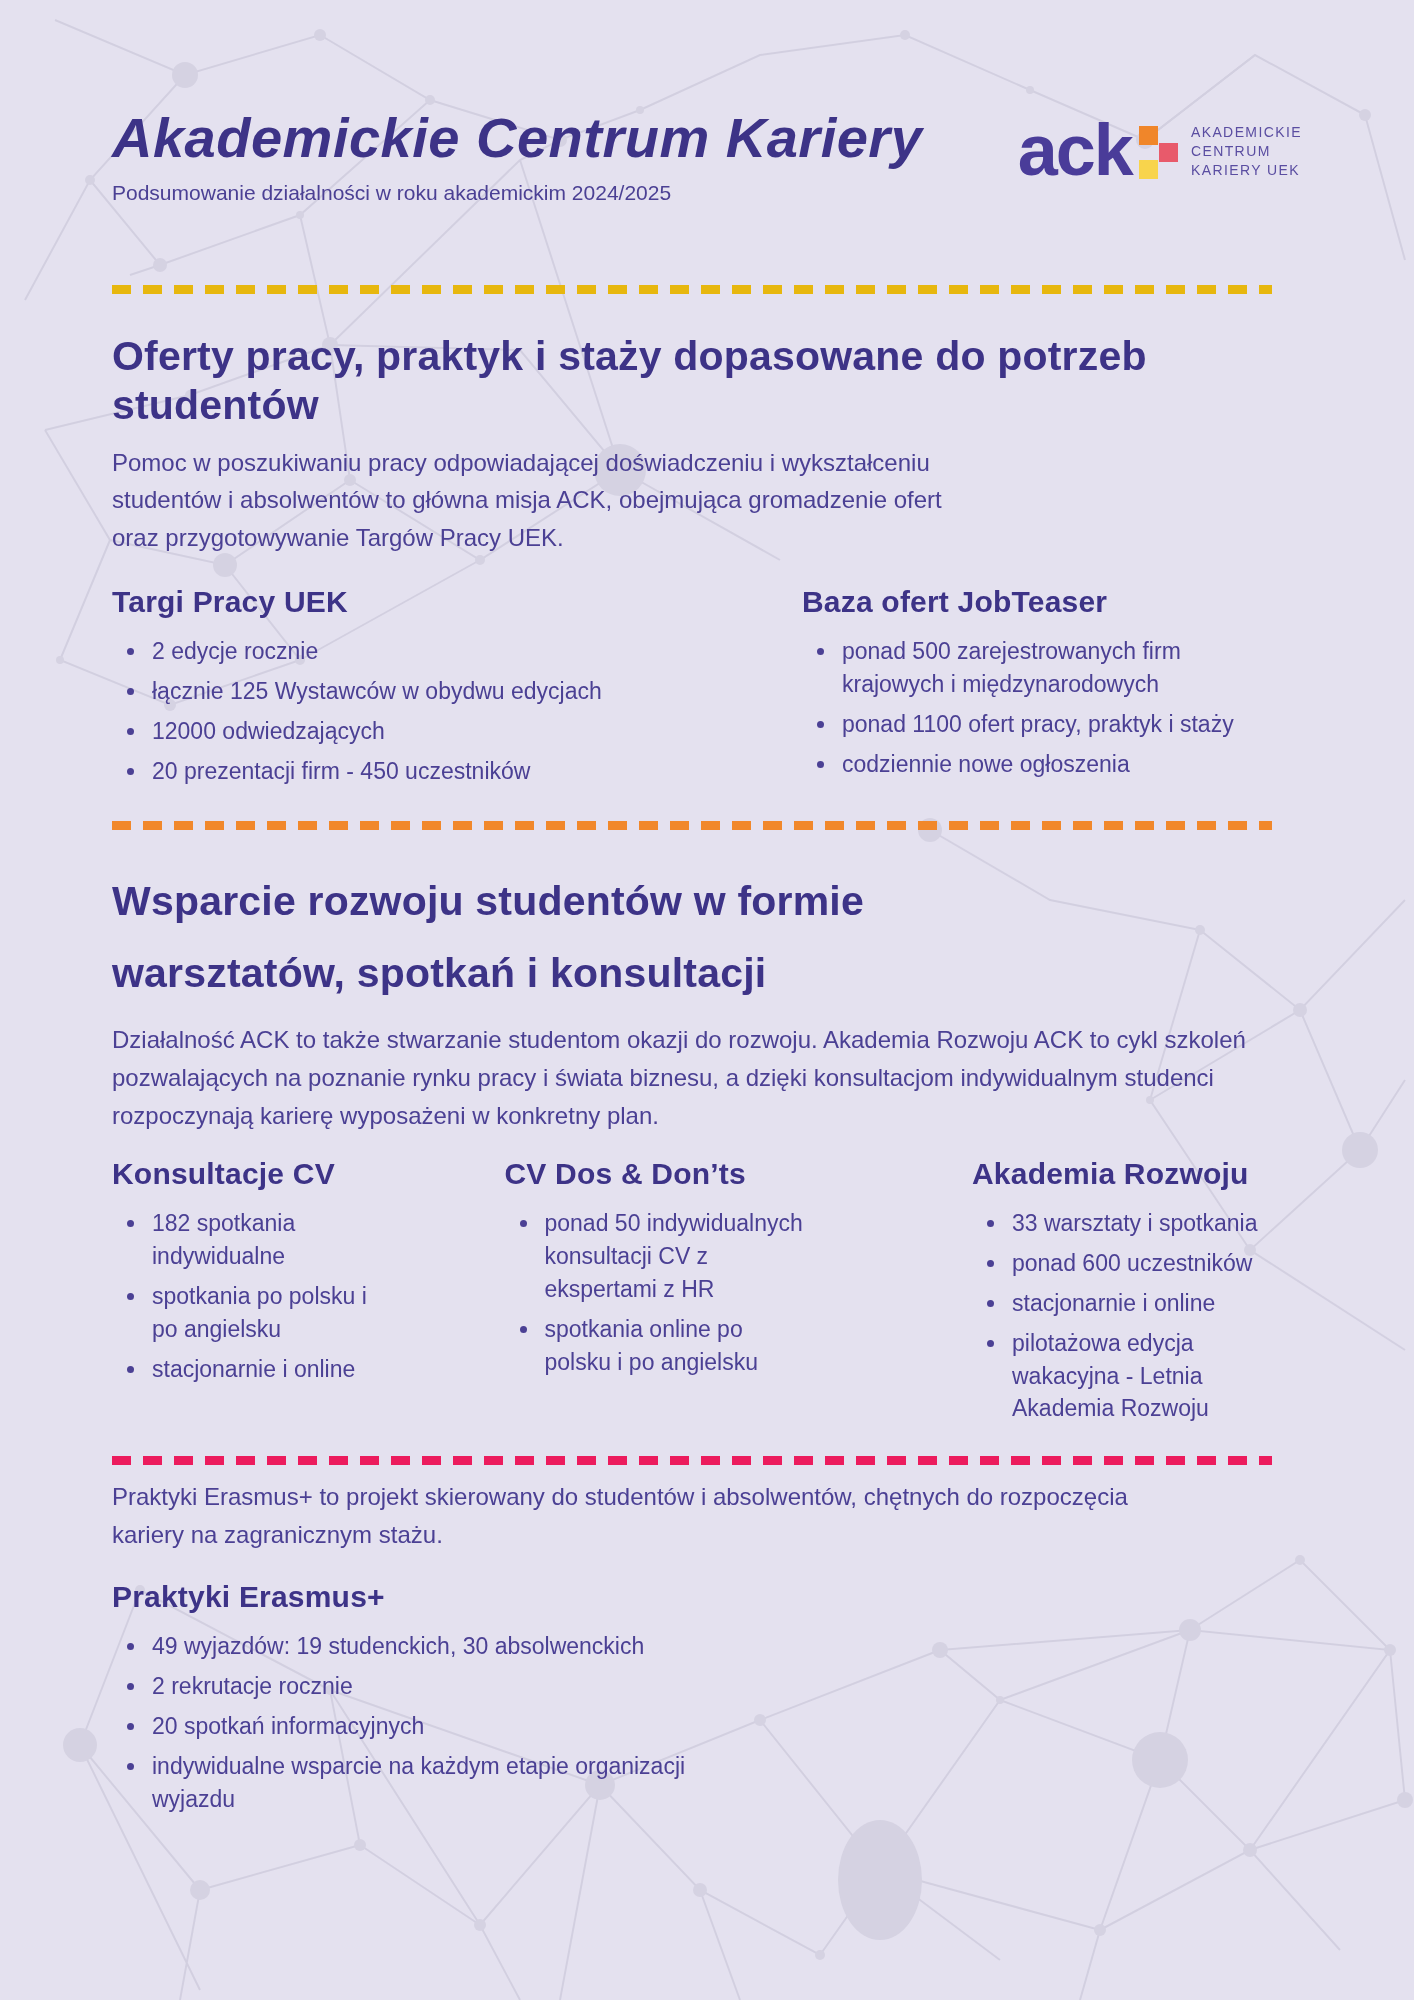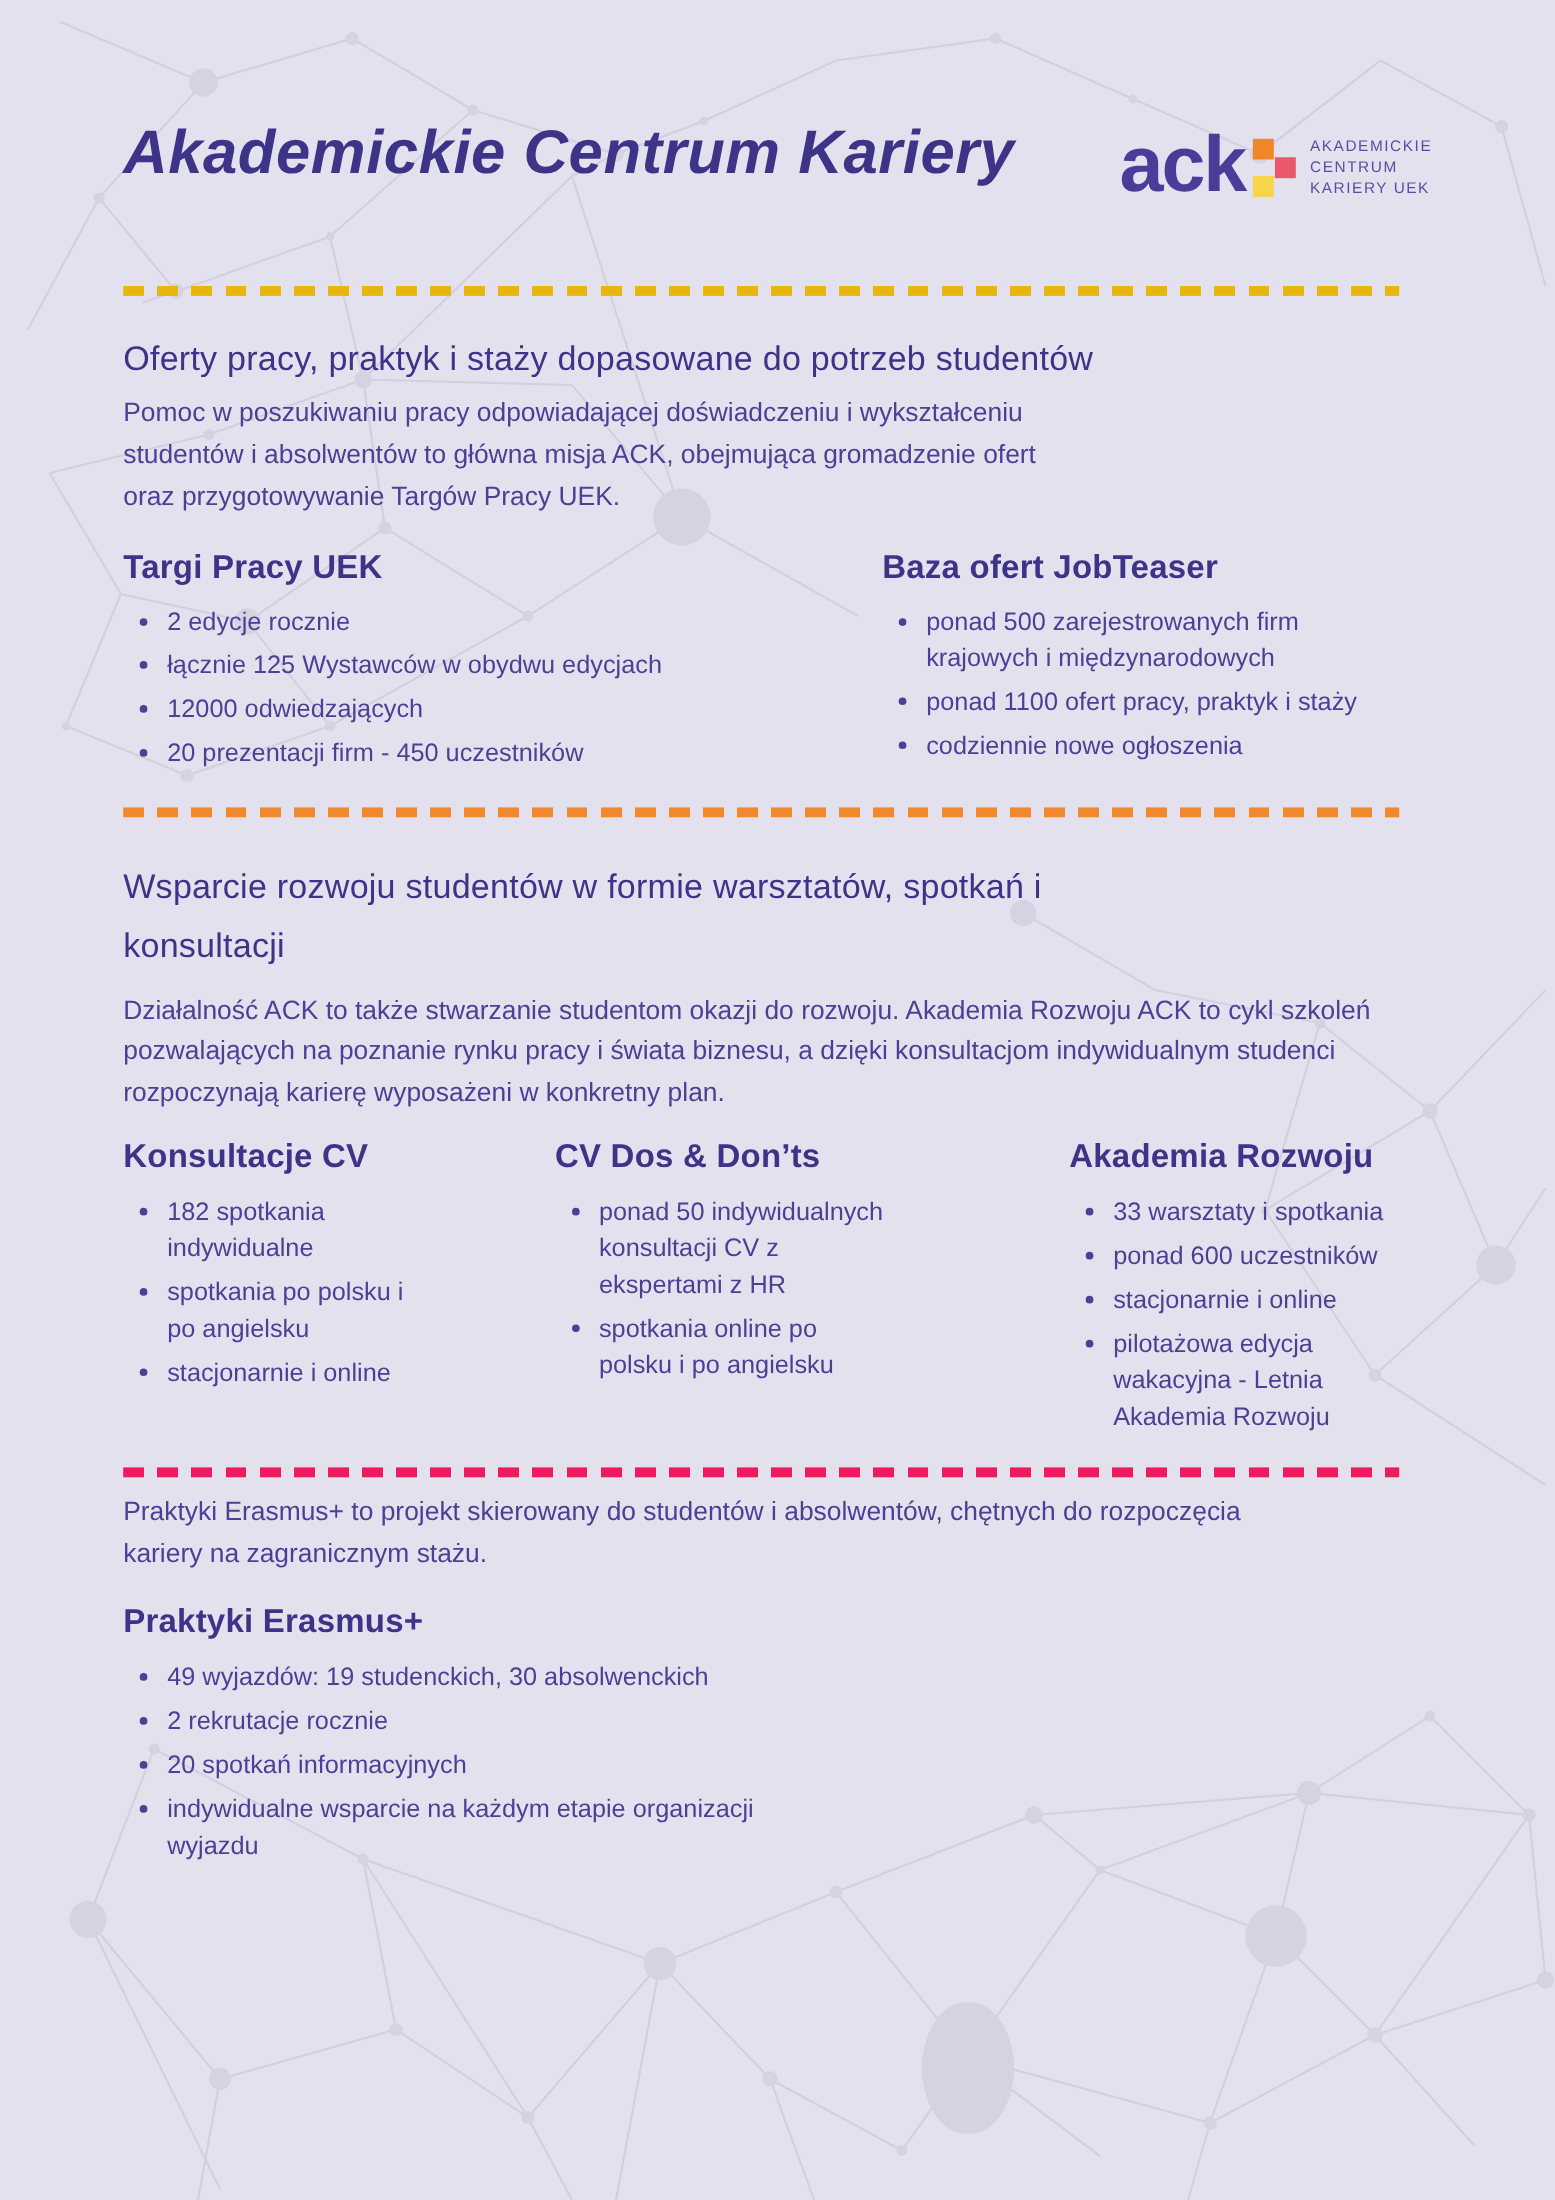--- a/index.html
+++ b/index.html
@@ -54,21 +54,21 @@
   
   .divider{
     height:9px;width:1160px;margin-top:80px;
     background:repeating-linear-gradient(90deg,var(--dc) 0 19px,transparent 19px 31px);
   }
   .divider.yellow{--dc:var(--divider-yellow);}
   .divider.orange{--dc:var(--divider-orange);margin-top:26px;}
   .divider.pink{--dc:var(--divider-pink);margin-top:24px;}
   
   h2{
-    font-size:31px;font-weight:normal;color:var(--text-primary);
+    font-size:41px;font-weight:bold;color:var(--text-primary);
     line-height:1.75;margin-top:36px;letter-spacing:.2px;
   }
   h2.one-line{line-height:1.2;margin-top:38px;}
   .intro{font-size:24px;line-height:1.58;margin-top:13px;}
   #offers-intro{max-width:840px;}
   #development-heading{max-width:940px;}
   #development-intro{max-width:1190px;margin-top:12px;}
   #international-heading{max-width:990px;margin-top:34px;}
   #international-intro{max-width:1060px;}
   h3{
@@ -161,20 +161,21 @@
     <circle cx="1390" cy="1650" r="6"></circle>
       <circle cx="1405" cy="1800" r="8"></circle>
   </g>
 </svg>
 
 <div class="page">
 
   <header class="header">
     <div>
       <h1>Akademickie Centrum Kariery</h1>
+      <p class="subtitle">Podsumowanie działalności w roku akademickim 2024/2025</p>
     </div>
     <div class="logo">
       <span class="logo-mark">ack</span>
       <svg class="logo-squares" width="41" height="54" viewBox="0 0 41 54" xmlns="http://www.w3.org/2000/svg" aria-hidden="true">
         <rect x="1" y="0" width="19" height="19" fill="#f0862a"></rect>
         <rect x="21" y="17" width="19" height="19" fill="#e85a6b"></rect>
         <rect x="1" y="34" width="19" height="19" fill="#f8d44c"></rect>
       </svg>
       <div class="logo-caption">
         <div>AKADEMICKIE</div>

